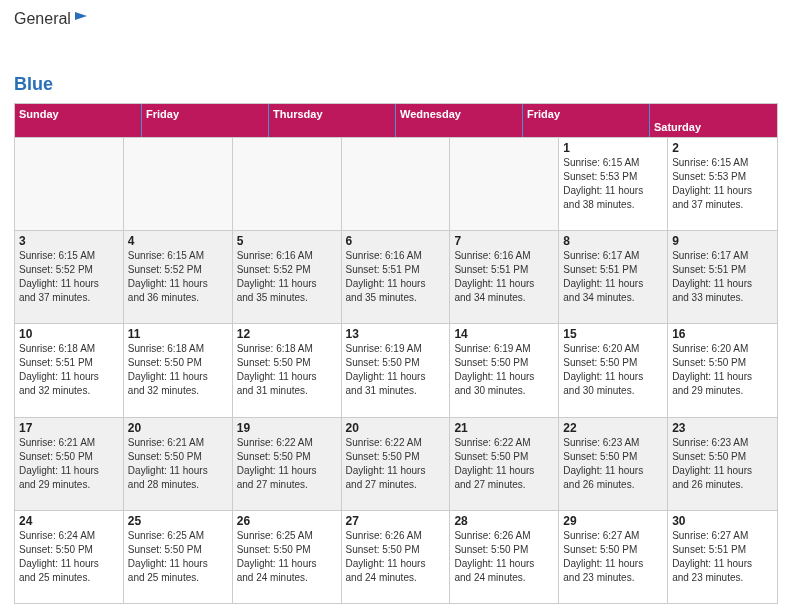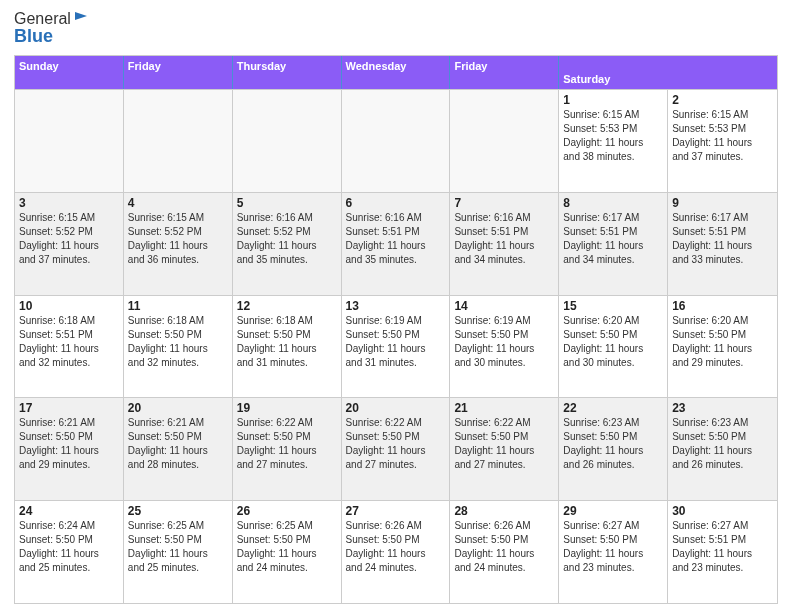--- a/index.html
+++ b/index.html
@@ -21,20 +21,21 @@
     .header {
       display: flex;
       justify-content: space-between;
       align-items: flex-start;
       margin-bottom: 8px;
     }
     .logo {
       display: flex;
       flex-direction: column;
       align-items: flex-start;
+      gap: 48px;
     }
     .logo-general { color: #333; }
     .logo-blue { color: #1a6bb5; text-align: right; }
     .logo-row {
       display: flex;
       align-items: center;
     }
     .title-block {
       text-align: right;
     }
@@ -50,22 +51,22 @@
       margin-top: 2px;
     }
     .calendar {
       flex: 1;
       display: flex;
       flex-direction: column;
       border: 1px solid #ccc;
     }
     .cal-header-row {
       display: grid;
-      grid-template-columns: repeat(7, 1fr);
-      background: #8b5cf6;
+      grid-template-columns: repeat(6, 1fr);
+      background: #be185d;
     }
     .cal-header-cell {
       color: #fff;
       font-size: 11px;
       font-weight: bold;
       padding: 4px 4px;
       text-align: left;
       border-right: 1px solid #4a8ed4;
     }
     .cal-header-cell:last-child { border-right: none; margin-top: 13px; }

